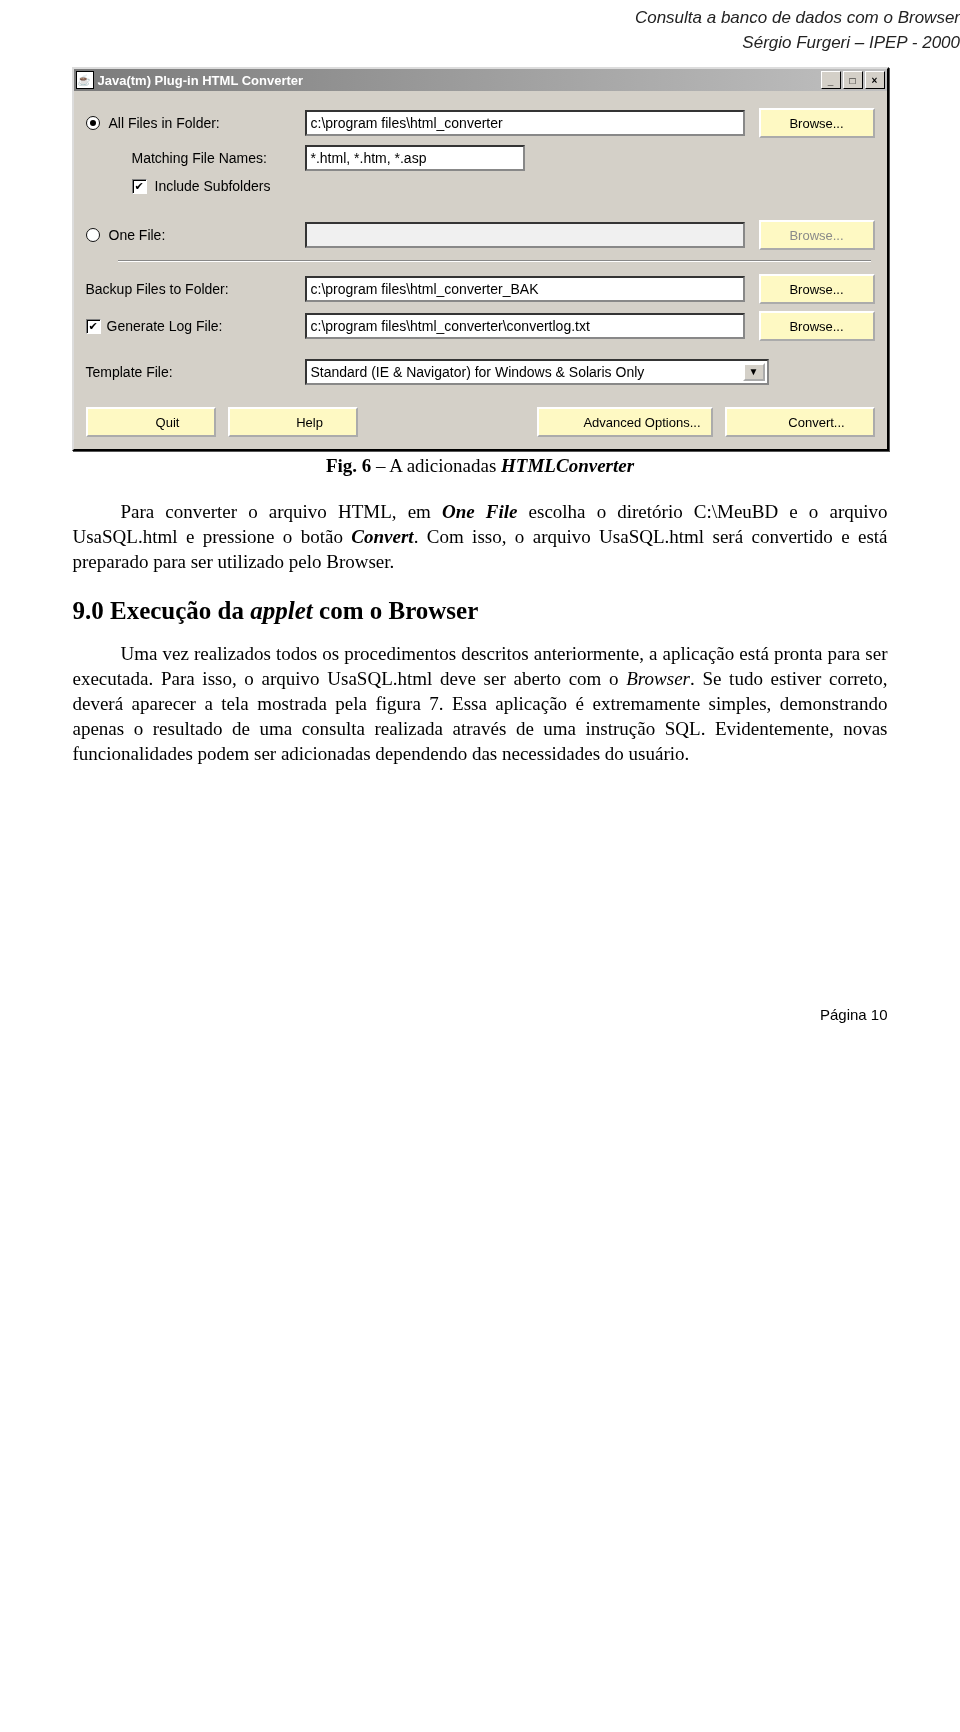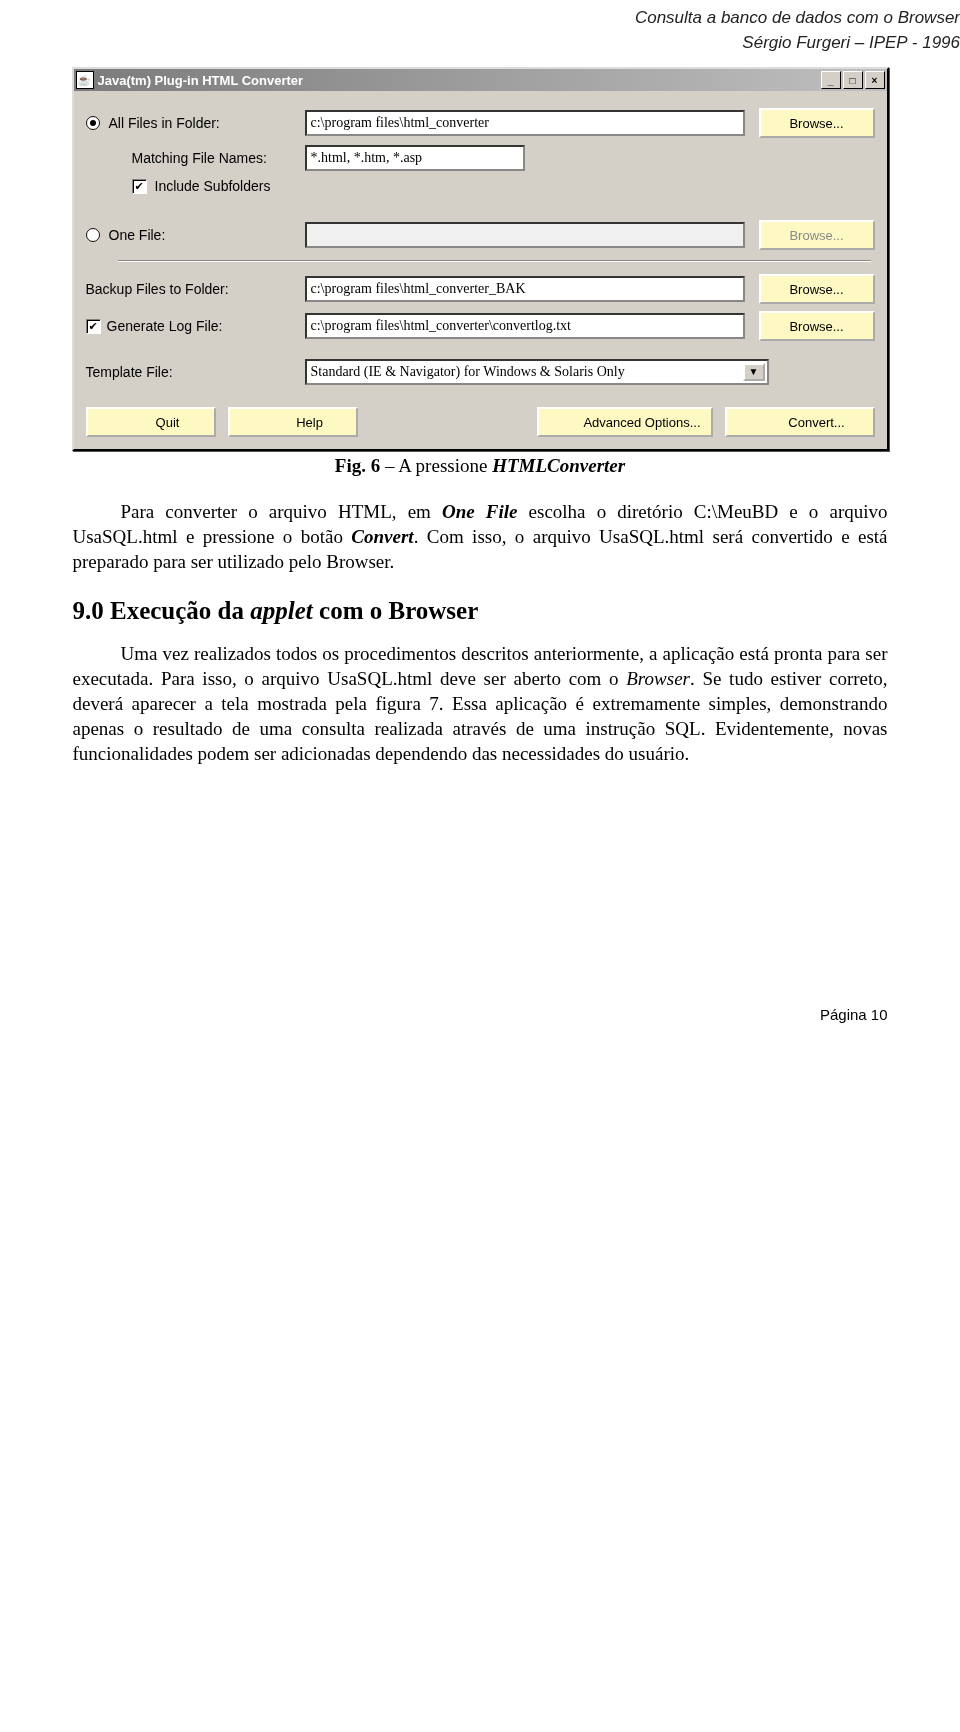--- a/index.html
+++ b/index.html
@@ -122,21 +122,21 @@
 }
 .lbl-col-2 {
   width: 215px;
 }
 .textfield {
   flex: 1;
   height: 22px;
   background: #fff;
   border: 2px inset #888;
   padding: 0 4px;
-  font-family: Liberation Serif, serif;
+  font-family: Liberation Sans, sans-serif;
   font-size: 14px;
   line-height: 22px;
   overflow: hidden;
   white-space: nowrap;
 }
 .textfield.disabled {
   background: #f0f0f0;
   color: #666;
 }
 .btn {
@@ -221,21 +221,21 @@
   font-family: Verdana, Arial, sans-serif;
   font-size: 15px;
 }
 .sub-indent { padding-left: 46px; }
 </style>
 </head>
 <body>
 
 <div class="page-header">
   <div>Consulta a banco de dados com o Browser</div>
-  <div>Sérgio Furgeri – IPEP - 1996</div>
+  <div>Sérgio Furgeri – IPEP - 2000</div>
 </div>
 
 <div class="window">
   <div class="titlebar">
     <span class="icon-cup">☕</span>
     <span class="titlebar-title">Java(tm) Plug-in HTML Converter</span>
     <div class="titlebar-btns">
       <div class="tbtn">_</div>
       <div class="tbtn">□</div>
       <div class="tbtn">×</div>
@@ -301,21 +301,21 @@
       <div class="btn">Quit</div>
       <div class="btn">Help</div>
       <div class="spacer"></div>
       <div class="btn btn-wide">Advanced Options...</div>
       <div class="btn" style="min-width:92px;margin-right:0">Convert...</div>
     </div>
   </div>
 </div>
 
 <div class="figcap">
-  <b>Fig. 6</b><span> – A pressione </span><b><i>HTMLConverter</i></b>
+  <b>Fig. 6</b><span> – A adicionadas </span><b><i>HTMLConverter</i></b>
 </div>
 
 <div class="body-text">
   <p>
     <span>Para converter o arquivo HTML, em </span><strong><span class="ital">One File</span></strong><span>  escolha o diretório C:\MeuBD e o arquivo UsaSQL.html e pressione o botão </span><strong><span class="ital">Convert</span></strong><span>. Com isso, o arquivo UsaSQL.html será convertido e está preparado para ser utilizado pelo Browser.</span>
   </p>
 </div>
 
 <h2 class="sec">
   <span>9.0 Execução da </span><span class="i">applet</span><span> com o Browser</span>

